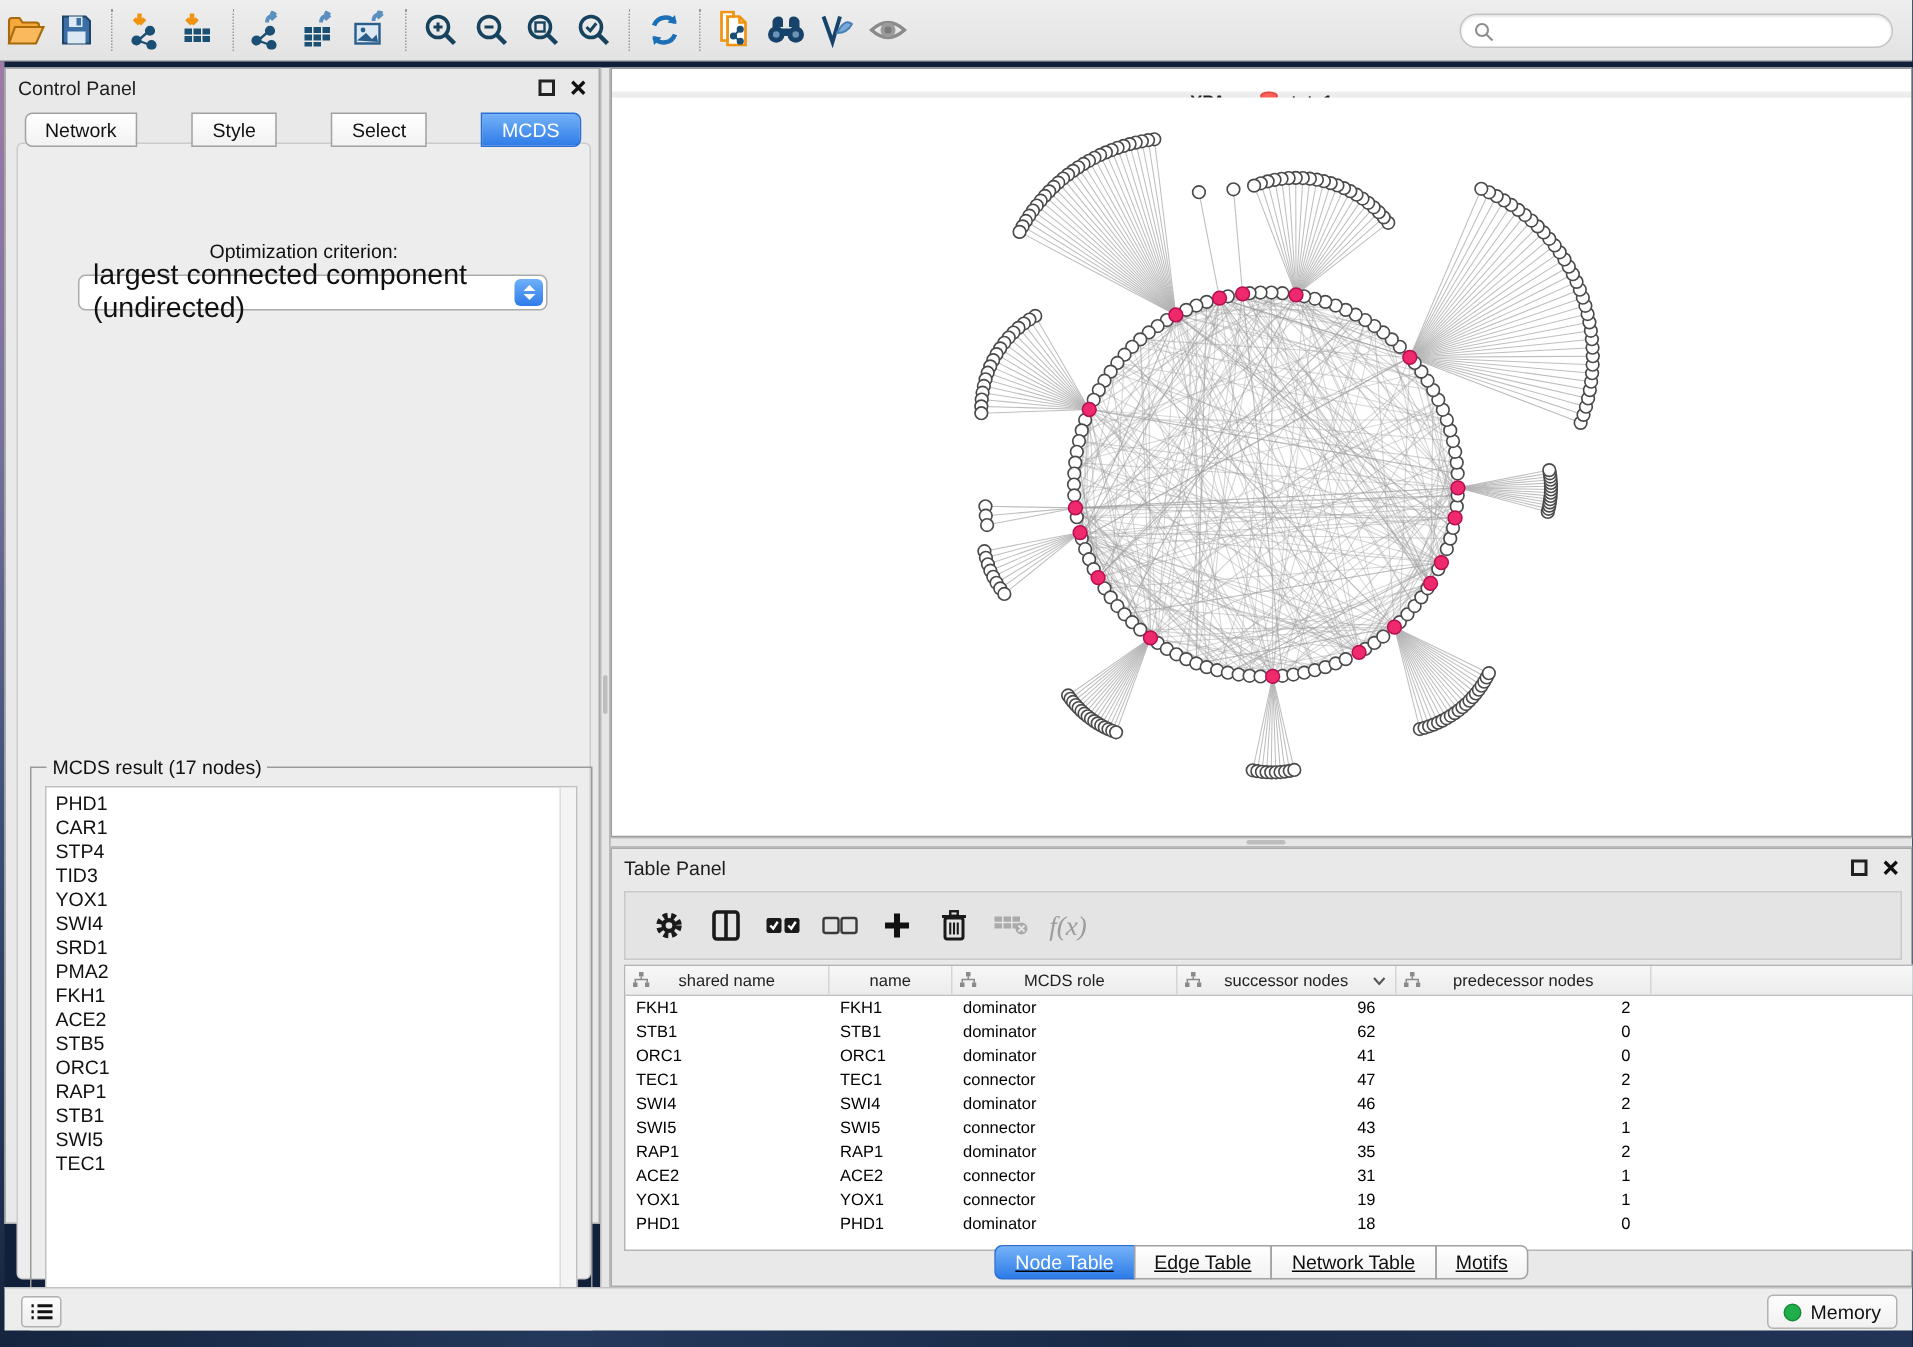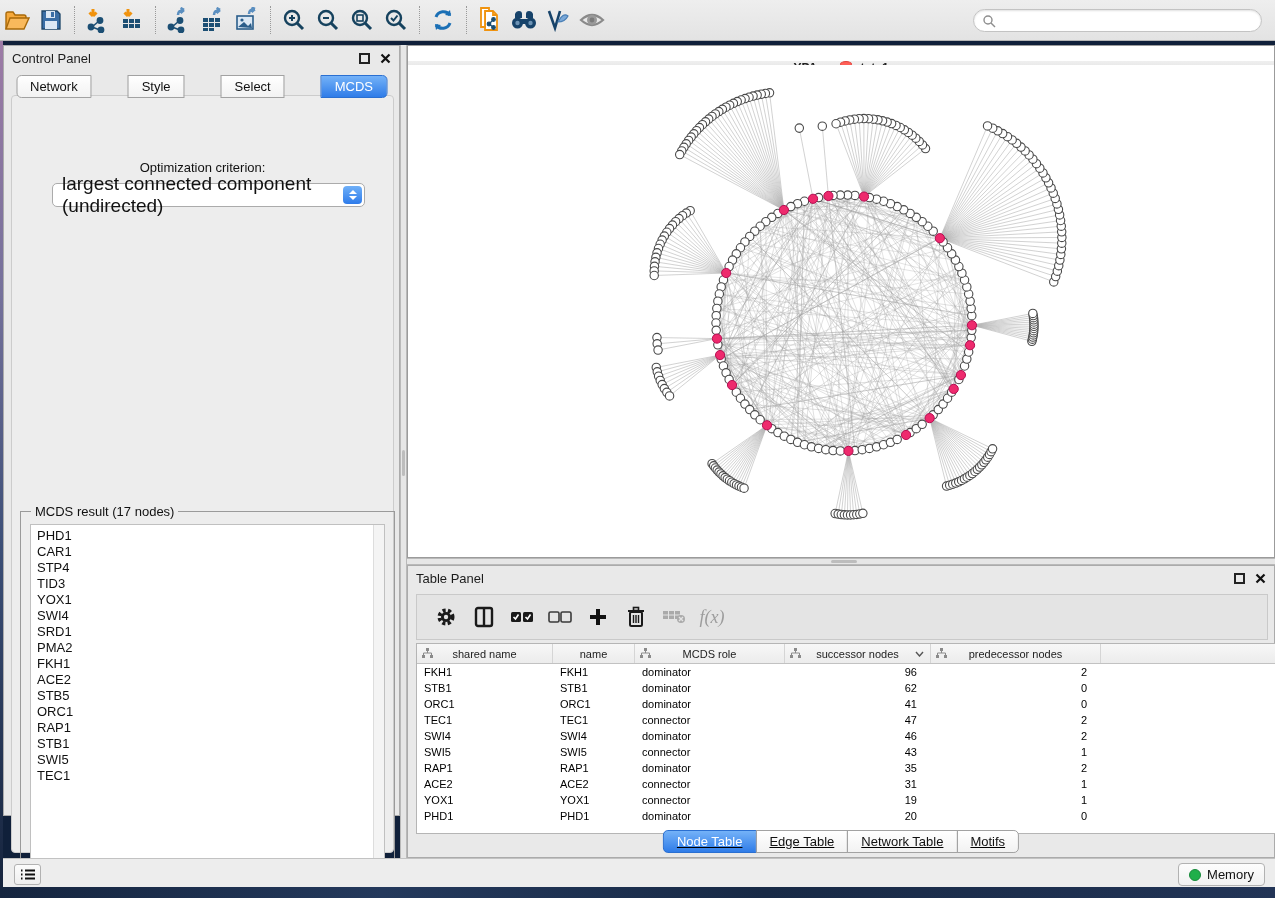--- a/index.html
+++ b/index.html
@@ -1373,21 +1373,21 @@
           <div class="c">YOX1</div>
           <div class="c">connector</div>
           <div class="c num">19</div>
           <div class="c num">1</div>
           <div></div>
         </div>
         <div class="trow">
           <div class="c">PHD1</div>
           <div class="c">PHD1</div>
           <div class="c">dominator</div>
-          <div class="c num">20</div>
+          <div class="c num">18</div>
           <div class="c num">0</div>
           <div></div>
         </div>
       </div>
     <div class="vscroll">
         <div class="vthumb"></div>
       </div>
   </div>
   <div class="seg-tabs tp-tabs" id="tp-tabs">
       <span class="seg-tab active">Node Table</span>

